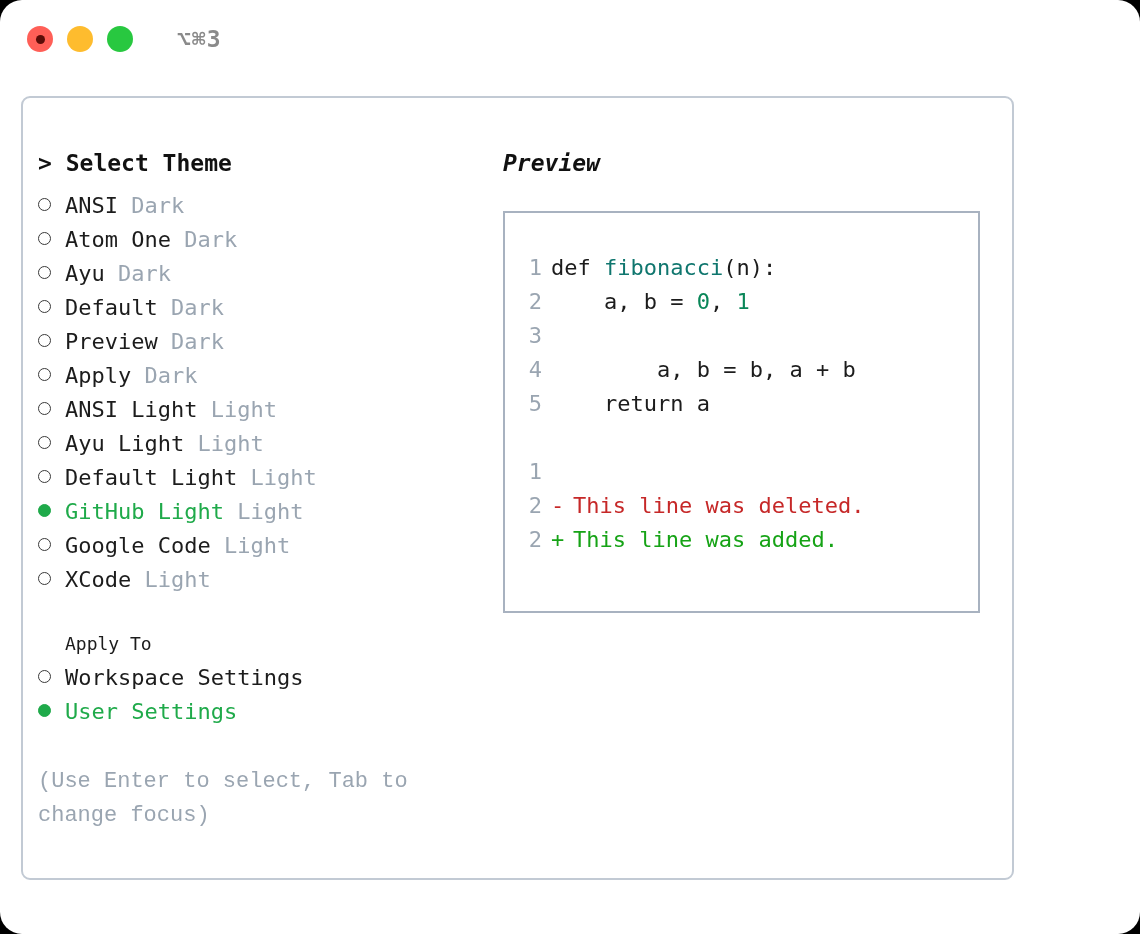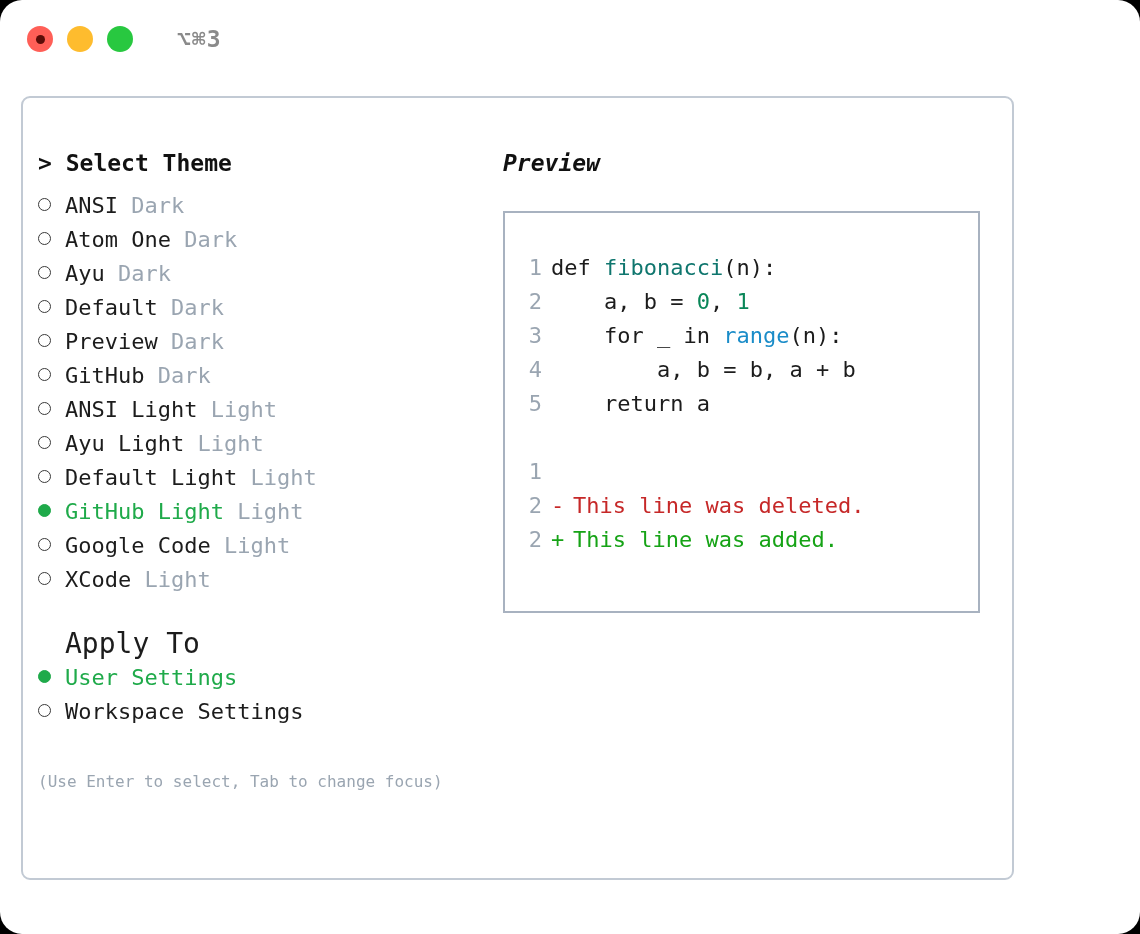--- a/index.html
+++ b/index.html
@@ -91,31 +91,32 @@
     position: relative; top: -3px;
   }
   .opt.selected .dot {
     background: #1faa4a;
     border-color: #1faa4a;
   }
   .opt.selected .opt-label { color: #1faa4a; }
   .opt-label { color: #1c1c1c; }
   .opt-tag { color: #9aa5b1; }
   .sub-head {
-    font-size: 28px; line-height: 34px;
+    font-size: 18px; line-height: 34px;
     color: #1c1c1c; white-space: pre;
     padding-left: 27px;
   }
   .spacer-sm { height: 30px; }
   .spacer-md { height: 36px; }
   .hint {
-    font-size: 16px;
+    font-size: 22px;
     line-height: 34px;
     color: #9aa5b1;
     width: 410px;
+    font-family: Liberation Mono, monospace;
   }
   
   .preview-title {
     font-size: 23px;
     font-weight: bold;
     color: #111111;
     line-height: 34px;
     font-style: italic;
   }
   .preview-box {
@@ -166,47 +167,47 @@
     <div class="panel-inner">
 
       <div class="col-left">
         <div class="section-title">&gt; Select Theme</div>
         <div id="theme-list">
             <div class="opt"><span class="bullet"><span class="dot"></span></span><span class="opt-label">ANSI</span><span class="opt-tag"> Dark</span></div>
             <div class="opt"><span class="bullet"><span class="dot"></span></span><span class="opt-label">Atom One</span><span class="opt-tag"> Dark</span></div>
             <div class="opt"><span class="bullet"><span class="dot"></span></span><span class="opt-label">Ayu</span><span class="opt-tag"> Dark</span></div>
             <div class="opt"><span class="bullet"><span class="dot"></span></span><span class="opt-label">Default</span><span class="opt-tag"> Dark</span></div>
             <div class="opt"><span class="bullet"><span class="dot"></span></span><span class="opt-label">Preview</span><span class="opt-tag"> Dark</span></div>
-            <div class="opt"><span class="bullet"><span class="dot"></span></span><span class="opt-label">GitHub</span><span class="opt-tag"> Dark</span></div>
+            <div class="opt"><span class="bullet"><span class="dot"></span></span><span class="opt-label">Apply</span><span class="opt-tag"> Dark</span></div>
             <div class="opt"><span class="bullet"><span class="dot"></span></span><span class="opt-label">ANSI Light</span><span class="opt-tag"> Light</span></div>
             <div class="opt"><span class="bullet"><span class="dot"></span></span><span class="opt-label">Ayu Light</span><span class="opt-tag"> Light</span></div>
             <div class="opt"><span class="bullet"><span class="dot"></span></span><span class="opt-label">Default Light</span><span class="opt-tag"> Light</span></div>
             <div class="opt selected"><span class="bullet"><span class="dot"></span></span><span class="opt-label">GitHub Light</span><span class="opt-tag"> Light</span></div>
             <div class="opt"><span class="bullet"><span class="dot"></span></span><span class="opt-label">Google Code</span><span class="opt-tag"> Light</span></div>
             <div class="opt"><span class="bullet"><span class="dot"></span></span><span class="opt-label">XCode</span><span class="opt-tag"> Light</span></div>
           </div>
 
         <div class="spacer-sm"></div>
         <div class="sub-head">Apply To</div>
         <div id="apply-list">
+            <div class="opt"><span class="bullet"><span class="dot"></span></span><span class="opt-label">Workspace Settings</span></div>
             <div class="opt selected"><span class="bullet"><span class="dot"></span></span><span class="opt-label">User Settings</span></div>
-            <div class="opt"><span class="bullet"><span class="dot"></span></span><span class="opt-label">Workspace Settings</span></div>
           </div>
 
         <div class="spacer-md"></div>
         <div class="hint">(Use Enter to select, Tab to change focus)</div>
       </div>
 
       <div class="col-right">
         <div class="preview-title">Preview</div>
         <div class="preview-box">
           <div id="code-sample">
               <div class="code-line"><span class="gutter">1</span><span><span>def </span><span class="tok-fn">fibonacci</span><span>(n):</span></span></div>
               <div class="code-line"><span class="gutter">2</span><span><span>    a, b = </span><span class="tok-num">0</span><span>, </span><span class="tok-num">1</span></span></div>
-              <div class="code-line"><span class="gutter">3</span><span><span>    for _ in </span><span class="tok-call">range</span><span>(n):</span></span></div>
+              <div class="code-line"><span class="gutter">3</span></div>
               <div class="code-line"><span class="gutter">4</span><span><span>        a, b = b, a + b</span></span></div>
               <div class="code-line"><span class="gutter">5</span><span><span>    return a</span></span></div>
             </div>
           <div class="gap"></div>
           <div id="diff-sample">
               <div class="code-line"><span class="gutter">1</span><span class="mark diff-ctx"> </span></div>
               <div class="code-line"><span class="gutter">2</span><span class="mark diff-del">-</span><span class="diff-del">This line was deleted.</span></div>
               <div class="code-line"><span class="gutter">2</span><span class="mark diff-add">+</span><span class="diff-add">This line was added.</span></div>
             </div>
         </div>

